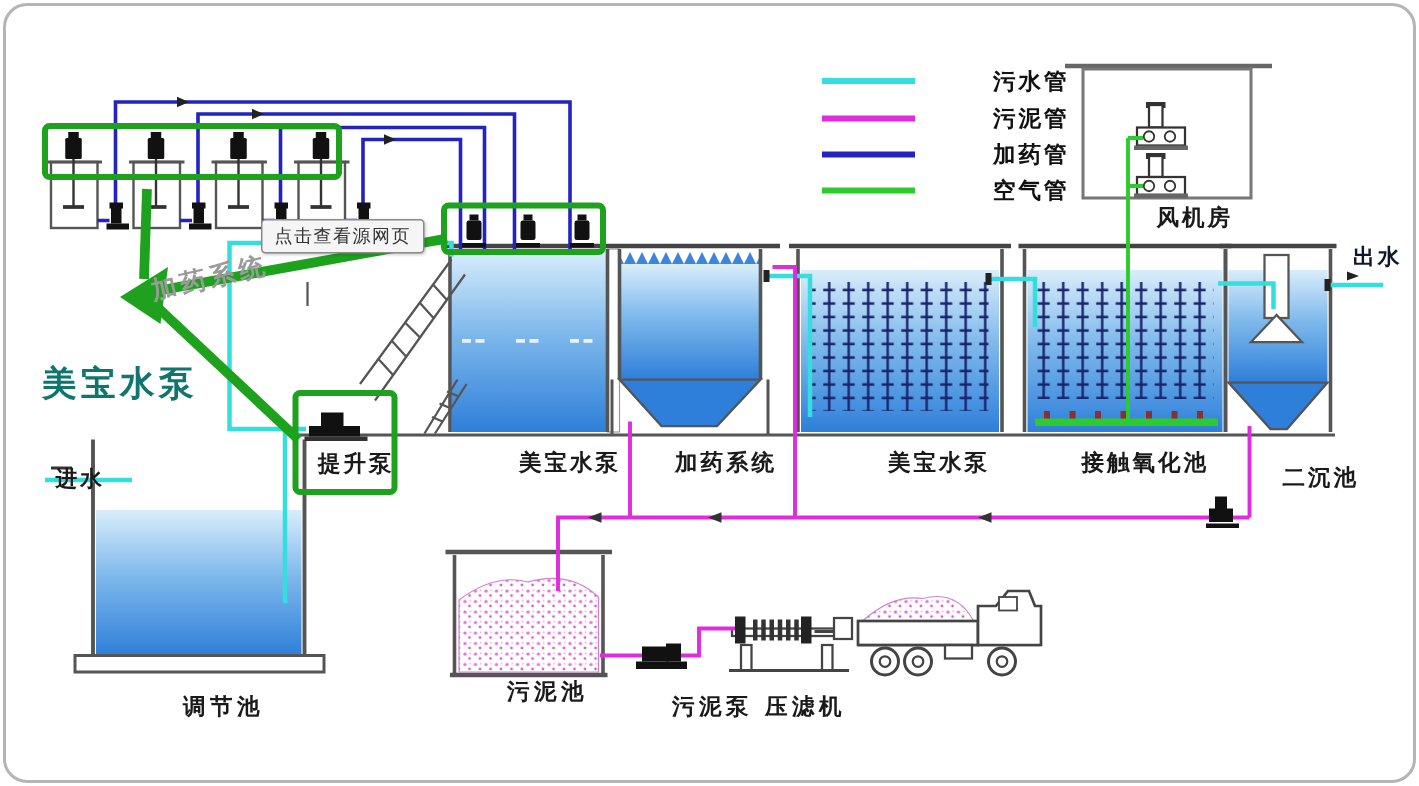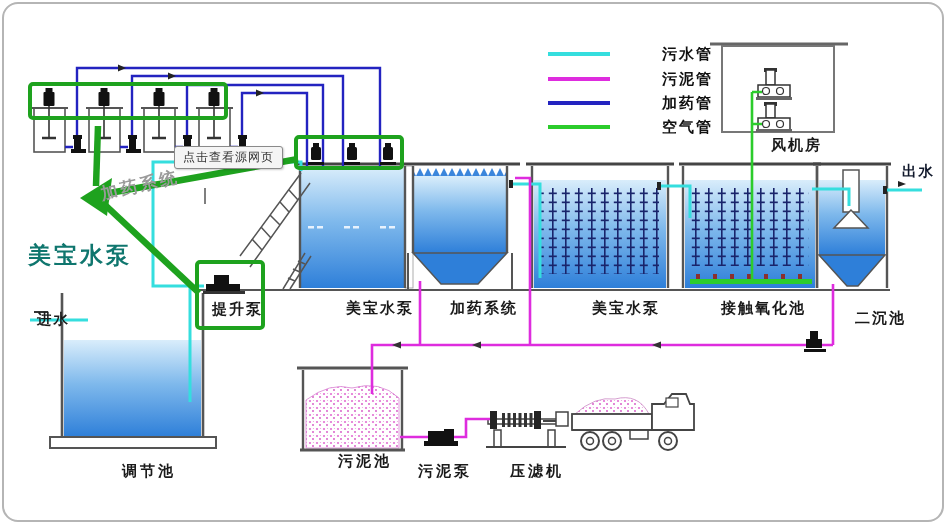--- a/index.html
+++ b/index.html
@@ -345,19 +345,19 @@
   <div class="lbl" style="left:26px;top:310px;width:44px;font-size:14.5px">进水</div>
   <div class="lbl lbl-cyan" style="left:891px;top:162px;width:44px;font-size:14.5px">出水</div>
   <div class="lbl" style="left:209px;top:300px;width:54px">提升泵</div>
   <div class="lbl" style="left:314px;top:299px;width:100px">美宝水泵</div>
   <div class="lbl" style="left:418px;top:299px;width:100px">加药系统</div>
   <div class="lbl" style="left:560px;top:299px;width:100px">美宝水泵</div>
   <div class="lbl" style="left:706px;top:299px;width:100px">接触氧化池</div>
   <div class="lbl" style="left:834px;top:309px;width:72px">二沉池</div>
   <div class="lbl lbl-bottom" style="left:92px;top:462px;width:84px">调节池</div>
   <div class="lbl lbl-bottom" style="left:308px;top:452px;width:84px">污泥池</div>
-  <div class="lbl lbl-bottom" style="left:388px;top:462px;width:84px">污泥泵</div>
+  <div class="lbl lbl-bottom" style="left:418px;top:462px;width:84px">污泥泵</div>
   <div class="lbl lbl-bottom" style="left:480px;top:462px;width:84px">压滤机</div>
 
   <div class="dosing-sys">加药系统</div>
   <div class="watermark">美宝水泵</div>
   <div class="tooltip">点击查看源网页</div>
 </div>
 
 </body></html>

